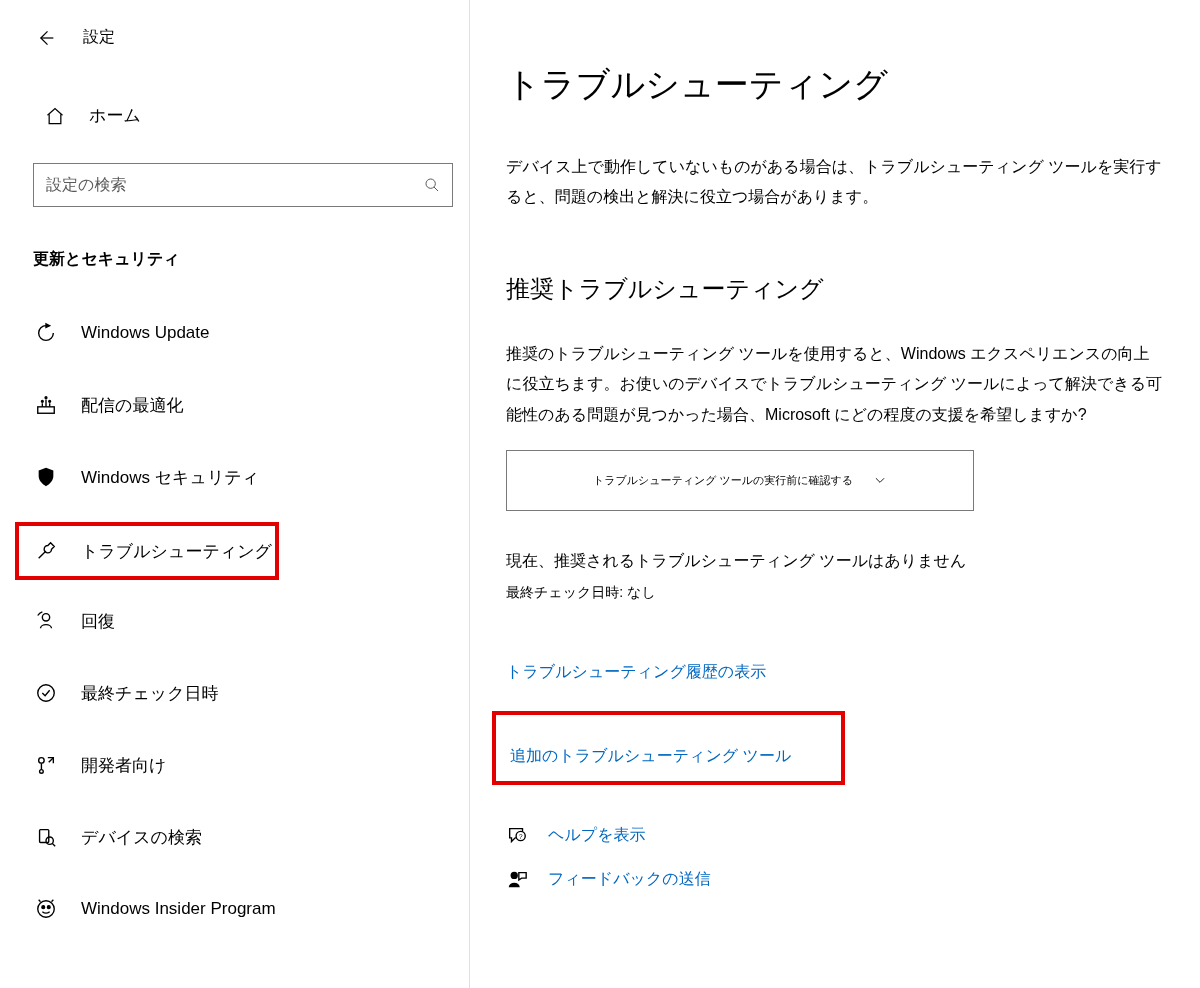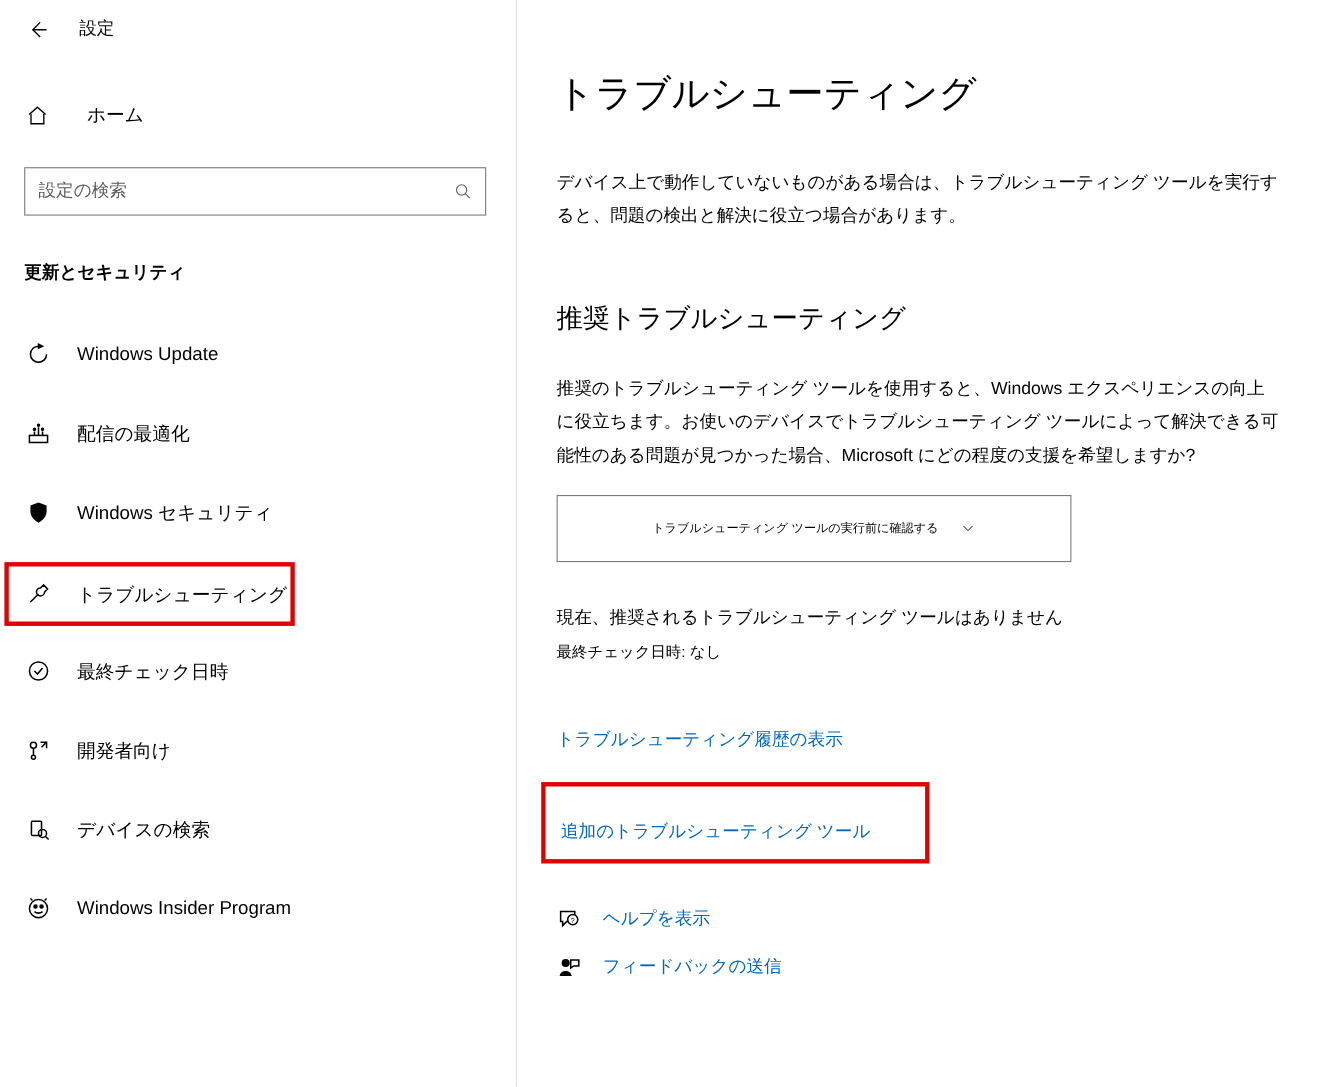--- a/index.html
+++ b/index.html
@@ -17,41 +17,42 @@
     font-size: 15px;
   }
   .container {
     display: flex;
     height: 100%;
   }
   .sidebar {
     width: 470px;
     background: #ffffff;
     border-right: 1px solid #e0e0e0;
-    padding: 0;
+    padding: 11px;
   }
   .header-row {
     display: flex;
     align-items: center;
     padding: 16px 0 0 24px;
     gap: 28px;
   }
   .back-arrow {
     font-size: 20px;
     color: #000;
     cursor: pointer;
   }
   .title {
     font-size: 16px;
   }
   .home-row {
     display: flex;
     align-items: center;
     padding: 56px 0 0 24px;
-    gap: 35px;
+    gap: 24px;
+    margin-left: 10px;
   }
   .home-icon {
     width: 20px;
     height: 20px;
     display: inline-flex;
     align-items: center;
     justify-content: center;
   }
   .home-label {
     font-size: 17px;
@@ -275,20 +276,30 @@
       <div class="nav-item highlight">
         <span class="nav-icon">
           <svg width="22" height="22" viewBox="0 0 24 24" fill="none" stroke="black" stroke-width="1.5">
             <path d="M14 6 a4 4 0 1 0 4 4 L21 7 L17 3 Z"></path>
             <path d="M12 12 L4 20"></path>
           </svg>
         </span>
         <span class="nav-label">トラブルシューティング</span>
       </div>
 
+      <div class="nav-item">
+        <span class="nav-icon">
+          <svg width="22" height="22" viewBox="0 0 24 24" fill="none" stroke="black" stroke-width="1.5">
+            <circle cx="12" cy="8" r="4"></circle>
+            <path d="M6 20 a6 4 0 0 1 12 0"></path>
+            <path d="M3 6 A10 10 0 0 1 8 2"></path>
+          </svg>
+        </span>
+        <span class="nav-label">回復</span>
+      </div>
 
       <div class="nav-item">
         <span class="nav-icon">
           <svg width="22" height="22" viewBox="0 0 24 24" fill="none" stroke="black" stroke-width="1.5">
             <circle cx="12" cy="12" r="9"></circle>
             <path d="M8 12 L11 15 L16 9"></path>
           </svg>
         </span>
         <span class="nav-label">最終チェック日時</span>
       </div>

